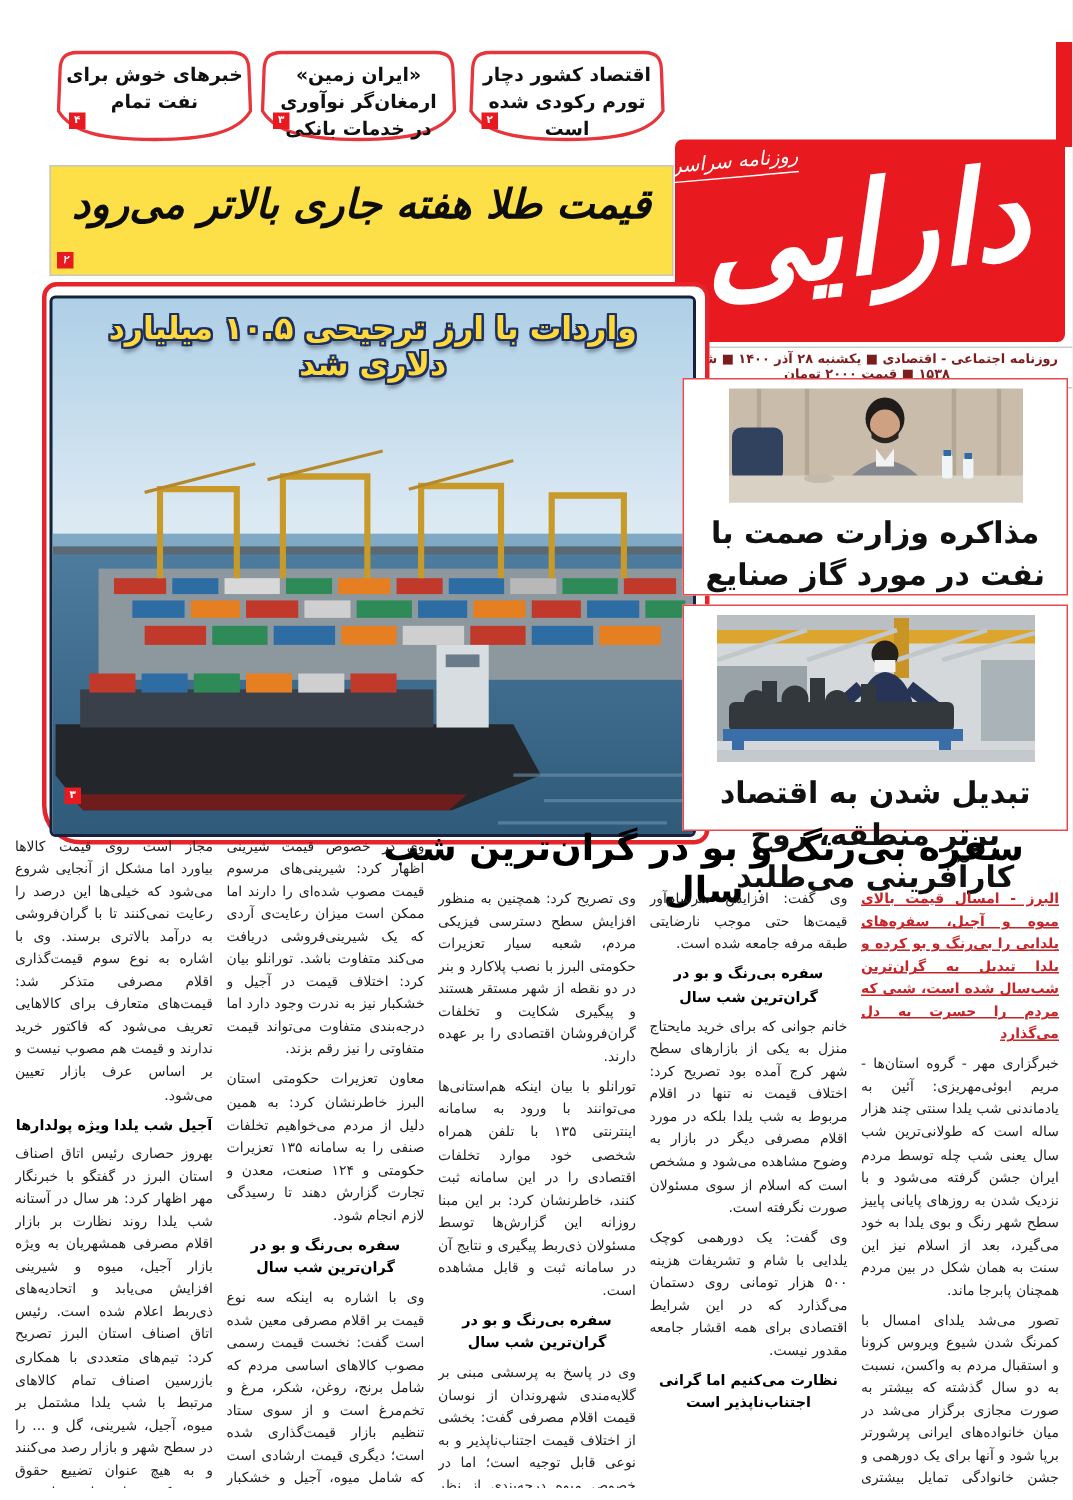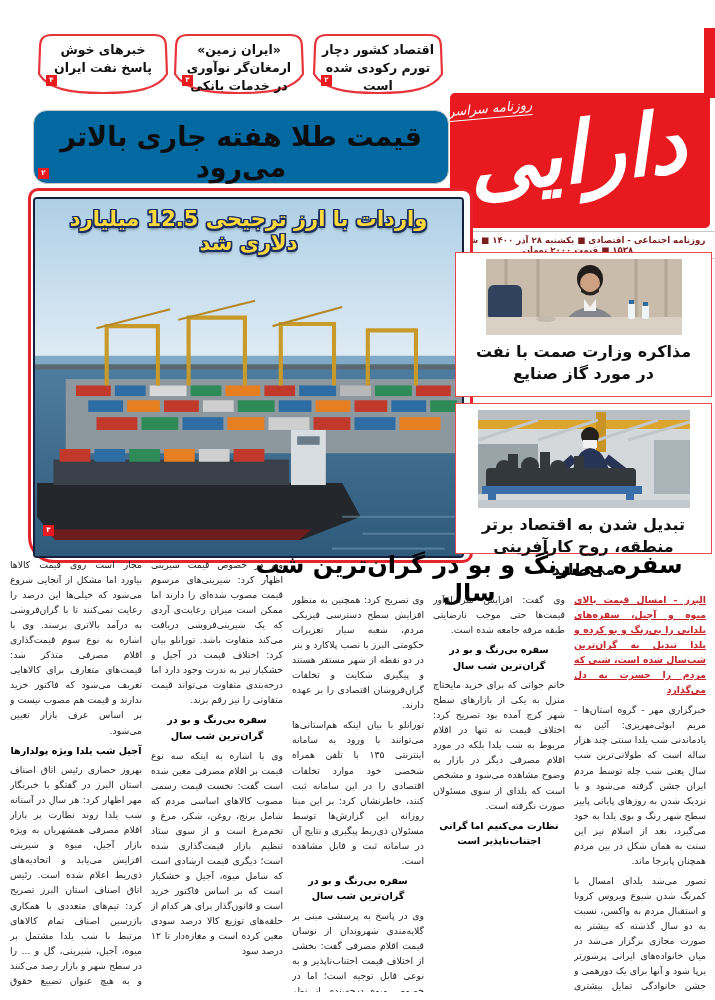--- a/index.html
+++ b/index.html
@@ -18,22 +18,22 @@
   .masthead{position:absolute;left:450px;top:93px;width:260px;height:135px;background:#e8191f;border-radius:5px;}
   .tagline{position:absolute;top:8px;right:178px;color:#fff;font-size:13px;font-style:italic;
         transform:rotate(-5deg);border-bottom:1.5px solid #fff;padding-bottom:2px;white-space:nowrap;}
   .paper-title{position:absolute;top:8px;right:8px;left:4px;bottom:0;color:#fff;
         font-size:84px;font-weight:bold;font-style:italic;text-align:center;line-height:1.25;
         transform:rotate(-6deg);}
   .infoline{position:absolute;left:440px;top:231px;width:272px;border-top:1px solid #c9c9c9;
         border-bottom:1px solid #c9c9c9;padding:3px 2px;font-size:8.6px;color:#7c1d1d;
         text-align:center;font-weight:bold;}
   
-  .mainhead{position:absolute;left:33px;top:110px;width:414px;height:72px;background:#0369a1;
-        border:1.5px solid #c6c6c6;border-radius:14px;}
+  .mainhead{position:absolute;left:33px;top:110px;width:414px;height:72px;background:#fde047;
+        border:1.5px solid #c6c6c6;border-radius:0;font-style:italic;}
   .mainhead .mh-text{position:absolute;inset:10px 8px 8px 8px;text-align:center;
         font-size:27px;font-weight:bold;color:#0d0d0d;}
   .mainhead .pagemark{left:4px;bottom:4px;}
   
   .photobox{position:absolute;left:28px;top:188px;width:427px;height:357px;
         border:3px solid #e5242b;border-radius:10px 10px 10px 26px;background:#fff;padding:6px;}
   .photo-inner{position:relative;width:100%;height:100%;border:2px solid #17213d;
         border-radius:4px;overflow:hidden;background:#9cc;}
   .photo-inner svg{position:absolute;inset:0;width:100%;height:100%;}
   .photo-title{position:absolute;top:8px;left:6px;right:6px;text-align:center;
@@ -42,21 +42,21 @@
                     -1.5px -1.5px #1b2f63,1.5px 1.5px #1b2f63,1.5px -1.5px #1b2f63,-1.5px 1.5px #1b2f63,0 3px 3px rgba(0,0,0,.45);}
   .photobox .pagemark{left:12px;bottom:24px;}
   
   .sidebox{position:absolute;left:455px;width:255px;border:1.5px solid #e8494f;background:#fff;}
   .sidebox.s1{top:252px;height:143px;}
   .sidebox.s2{top:403px;height:149px;}
   .side-photo{position:relative;margin:6px auto 4px auto;overflow:hidden;background:#ccc;}
   .s1 .side-photo{width:196px;height:76px;}
   .s2 .side-photo{width:212px;height:98px;}
   .side-photo svg{position:absolute;inset:0;width:100%;height:100%;}
-  .side-caption{text-align:center;font-size:16px;font-weight:bold;color:#111;line-height:1.4;padding:2px 10px;}
+  .side-caption{text-align:center;font-size:20px;font-weight:bold;color:#111;line-height:1.4;padding:2px 10px;}
   
   .art-head{position:absolute;left:228px;top:551px;width:482px;text-align:center;
         font-size:24px;font-weight:bold;color:#000;}
   .art-col{position:absolute;width:132px;font-size:9.3px;line-height:1.62;color:#222;
         text-align:justify;overflow:hidden;}
   .art-col p{margin:0 0 5px 0;}
   .art-col h4{margin:3px 0 4px 0;font-size:9.6px;text-align:center;color:#000;}
   .c0{left:574px;top:592px;height:400px;}
   .c1{left:433px;top:592px;height:400px;}
   .c2{left:292px;top:592px;height:400px;}
@@ -82,21 +82,21 @@
     <svg viewBox="0 0 134 64" preserveAspectRatio="none">
       <path d="M 16 3 L 118 3 C 128 3 130 8 130 16 L 131 42 C 122 57 100 61 67 61 C 34 61 12 57 3 42 L 4 16 C 4 8 6 3 16 3 Z" fill="none" stroke="#e8353b" stroke-width="2.2"></path>
     </svg>
     <div class="tz-label">«ایران زمین» ارمغان‌گر نوآوری در خدمات بانکی</div>
     <div class="pagemark">۳</div>
   </div>
   <div class="teaser" style="left:36px;">
     <svg viewBox="0 0 134 64" preserveAspectRatio="none">
       <path d="M 16 3 L 118 3 C 128 3 130 8 130 16 L 131 42 C 122 57 100 61 67 61 C 34 61 12 57 3 42 L 4 16 C 4 8 6 3 16 3 Z" fill="none" stroke="#e8353b" stroke-width="2.2"></path>
     </svg>
-    <div class="tz-label">خبرهای خوش پاسخ نفت ایران</div>
+    <div class="tz-label">خبرهای خوش برای نفت تمام</div>
     <div class="pagemark">۴</div>
   </div>
 
   <div class="masthead">
     <div class="tagline">روزنامه سراسری</div>
     <div class="paper-title">دارایی</div>
   </div>
   <div class="infoline">روزنامه اجتماعی - اقتصادی ■ یکشنبه ۲۸ آذر ۱۴۰۰ ■ شماره ۱۵۳۸ ■ قیمت ۲۰۰۰ تومان</div>
 
   <div class="mainhead">
@@ -182,21 +182,21 @@
           <rect x="250" y="218" width="34" height="52" fill="#d8dde2"></rect>
           <rect x="256" y="224" width="22" height="8" fill="#6a7b8a"></rect>
         </g>
 
         <g stroke="#6e94ae" stroke-width="2" opacity="0.6">
           <path d="M 300 300 L 410 300"></path>
             <path d="M 320 316 L 414 316"></path>
             <path d="M 290 330 L 400 330"></path>
         </g>
       </svg>
-      <div class="photo-title">واردات با ارز ترجیحی 12.5 میلیارد دلاری شد</div>
+      <div class="photo-title">واردات با ارز ترجیحی ۱۰.۵ میلیارد دلاری شد</div>
     </div>
     <div class="pagemark">۳</div>
   </div>
 
   <div class="sidebox s1">
     <div class="side-photo">
       <svg viewBox="0 0 196 76" preserveAspectRatio="none">
         <rect x="0" y="0" width="196" height="76" fill="#c9bcab"></rect>
         <g stroke="#b3a692" stroke-width="3">
             <path d="M 20 0 V 60"></path>
@@ -261,35 +261,37 @@
     <p class="lead">البرز - امسال قیمت بالای میوه و آجیل، سفره‌های یلدایی را بی‌رنگ و بو کرده و یلدا تبدیل به گران‌ترین شب‌سال شده است، شبی که مردم را حسرت به دل می‌گذارد</p>
     <div>
         <p>خبرگزاری مهر - گروه استان‌ها - مریم ابوئی‌مهریزی: آئین به یادماندنی شب یلدا سنتی چند هزار ساله است که طولانی‌ترین شب سال یعنی شب چله توسط مردم ایران جشن گرفته می‌شود و با نزدیک شدن به روزهای پایانی پاییز سطح شهر رنگ و بوی یلدا به خود می‌گیرد، بعد از اسلام نیز این سنت به همان شکل در بین مردم همچنان پابرجا ماند.</p>
         <p>تصور می‌شد یلدای امسال با کمرنگ شدن شیوع ویروس کرونا و استقبال مردم به واکسن، نسبت به دو سال گذشته که بیشتر به صورت مجازی برگزار می‌شد در میان خانواده‌های ایرانی پرشورتر برپا شود و آنها برای یک دورهمی و جشن خانوادگی تمایل بیشتری نشان دهند اما قیمت اقلامی مانند میوه، آجیل و شیرینی در بازار روند افزایشی در پیش گرفته و گرانی بازار این شب آه و حسرت خانواده‌های کم‌درآمد را به دنبال دارد که به لحاظ مالی، حتی توان خرید یک کیلو انار یا یک هندوانه را ندارند.</p>
       </div>
   </div>
   <div class="art-col c1">
       <div>
         <p>وی گفت: افزایش سرسام‌آور قیمت‌ها حتی موجب نارضایتی طبقه مرفه جامعه شده است.</p>
         <h4>سفره بی‌رنگ و بو در گران‌ترین شب سال</h4>
-        <p>خانم جوانی که برای خرید مایحتاج منزل به یکی از بازارهای سطح شهر کرج آمده بود تصریح کرد: اختلاف قیمت نه تنها در اقلام مربوط به شب یلدا بلکه در مورد اقلام مصرفی دیگر در بازار به وضوح مشاهده می‌شود و مشخص است که یلدای از سوی مسئولان صورت نگرفته است.</p>
+        <p>خانم جوانی که برای خرید مایحتاج منزل به یکی از بازارهای سطح شهر کرج آمده بود تصریح کرد: اختلاف قیمت نه تنها در اقلام مربوط به شب یلدا بلکه در مورد اقلام مصرفی دیگر در بازار به وضوح مشاهده می‌شود و مشخص است که اسلام از سوی مسئولان صورت نگرفته است.</p>
+        <p>وی گفت: یک دورهمی کوچک یلدایی با شام و تشریفات هزینه ۵۰۰ هزار تومانی روی دستمان می‌گذارد که در این شرایط اقتصادی برای همه اقشار جامعه مقدور نیست.</p>
         <h4>نظارت می‌کنیم اما گرانی اجتناب‌ناپذیر است</h4>
       </div>
     </div>
   <div class="art-col c2">
       <div>
         <p>وی تصریح کرد: همچنین به منظور افزایش سطح دسترسی فیزیکی مردم، شعبه سیار تعزیرات حکومتی البرز با نصب پلاکارد و بنر در دو نقطه از شهر مستقر هستند و پیگیری شکایت و تخلفات گران‌فروشان اقتصادی را بر عهده دارند.</p>
         <p>تورانلو با بیان اینکه هم‌استانی‌ها می‌توانند با ورود به سامانه اینترنتی ۱۳۵ با تلفن همراه شخصی خود موارد تخلفات اقتصادی را در این سامانه ثبت کنند، خاطرنشان کرد: بر این مبنا روزانه این گزارش‌ها توسط مسئولان ذی‌ربط پیگیری و نتایج آن در سامانه ثبت و قابل مشاهده است.</p>
         <h4>سفره بی‌رنگ و بو در گران‌ترین شب سال</h4>
         <p>وی در پاسخ به پرسشی مبنی بر گلایه‌مندی شهروندان از نوسان قیمت اقلام مصرفی گفت: بخشی از اختلاف قیمت اجتناب‌ناپذیر و به نوعی قابل توجیه است؛ اما در خصوص میوه درجه‌بندی از نظر کیفیت همچنین زمان مراجعه مغازه‌دارها به میدان بزرگ میوه و تره‌بار نیز حائز اهمیت است و در این میان تفاوت قیمت‌هایی به وجود می‌آید.</p>
       </div>
     </div>
   <div class="art-col c3">
       <div>
         <p>وی در خصوص قیمت شیرینی اظهار کرد: شیرینی‌های مرسوم قیمت مصوب شده‌ای را دارند اما ممکن است میزان رعایت‌ی آردی که یک شیرینی‌فروشی دریافت می‌کند متفاوت باشد. تورانلو بیان کرد: اختلاف قیمت در آجیل و خشکبار نیز به ندرت وجود دارد اما درجه‌بندی متفاوت می‌تواند قیمت متفاوتی را نیز رقم بزند.</p>
+        <p>معاون تعزیرات حکومتی استان البرز خاطرنشان کرد: به همین دلیل از مردم می‌خواهیم تخلفات صنفی را به سامانه ۱۳۵ تعزیرات حکومتی و ۱۲۴ صنعت، معدن و تجارت گزارش دهند تا رسیدگی لازم انجام شود.</p>
         <h4>سفره بی‌رنگ و بو در گران‌ترین شب سال</h4>
         <p>وی با اشاره به اینکه سه نوع قیمت بر اقلام مصرفی معین شده است گفت: نخست قیمت رسمی مصوب کالاهای اساسی مردم که شامل برنج، روغن، شکر، مرغ و تخم‌مرغ است و از سوی ستاد تنظیم بازار قیمت‌گذاری شده است؛ دیگری قیمت ارشادی است که شامل میوه، آجیل و خشکبار است که بر اساس فاکتور خرید است و قانون‌گذار برای هر کدام از حلقه‌های توزیع کالا درصد سودی معین کرده است و مغازه‌دار تا ۱۲ درصد سود</p>
       </div>
     </div>
   <div class="art-col c4">
       <div>
         <p>مجاز است روی قیمت کالاها بیاورد اما مشکل از آنجایی شروع می‌شود که خیلی‌ها این درصد را رعایت نمی‌کنند تا با گران‌فروشی به درآمد بالاتری برسند. وی با اشاره به نوع سوم قیمت‌گذاری اقلام مصرفی متذکر شد: قیمت‌های متعارف برای کالاهایی تعریف می‌شود که فاکتور خرید ندارند و قیمت هم مصوب نیست و بر اساس عرف بازار تعیین می‌شود.</p>
         <h4>آجیل شب یلدا ویژه پولدارها</h4>
         <p>بهروز حصاری رئیس اتاق اصناف استان البرز در گفتگو با خبرنگار مهر اظهار کرد: هر سال در آستانه شب یلدا روند نظارت بر بازار اقلام مصرفی همشهریان به ویژه بازار آجیل، میوه و شیرینی افزایش می‌یابد و اتحادیه‌های ذی‌ربط اعلام شده است. رئیس اتاق اصناف استان البرز تصریح کرد: تیم‌های متعددی با همکاری بازرسین اصناف تمام کالاهای مرتبط با شب یلدا مشتمل بر میوه، آجیل، شیرینی، گل و ... را در سطح شهر و بازار رصد می‌کنند و به هیچ عنوان تضییع حقوق مصرف‌کننده را نخواهیم داد. وی خاطرنشان کرد: علاوه بر اینکه بازرسان شهر را رصد می‌کنند شهروندان در صورت مشاهده تخلف از سوی واحد صنفی، مراتب را به شماره تلفن ۳۶۱۱۷ واحد بازرسی اصناف استان البرز گزارش دهند و همان روز به موضوع رسیدگی و برخورد قانونی لازم صورت می‌گیرد.</p>
       </div>

